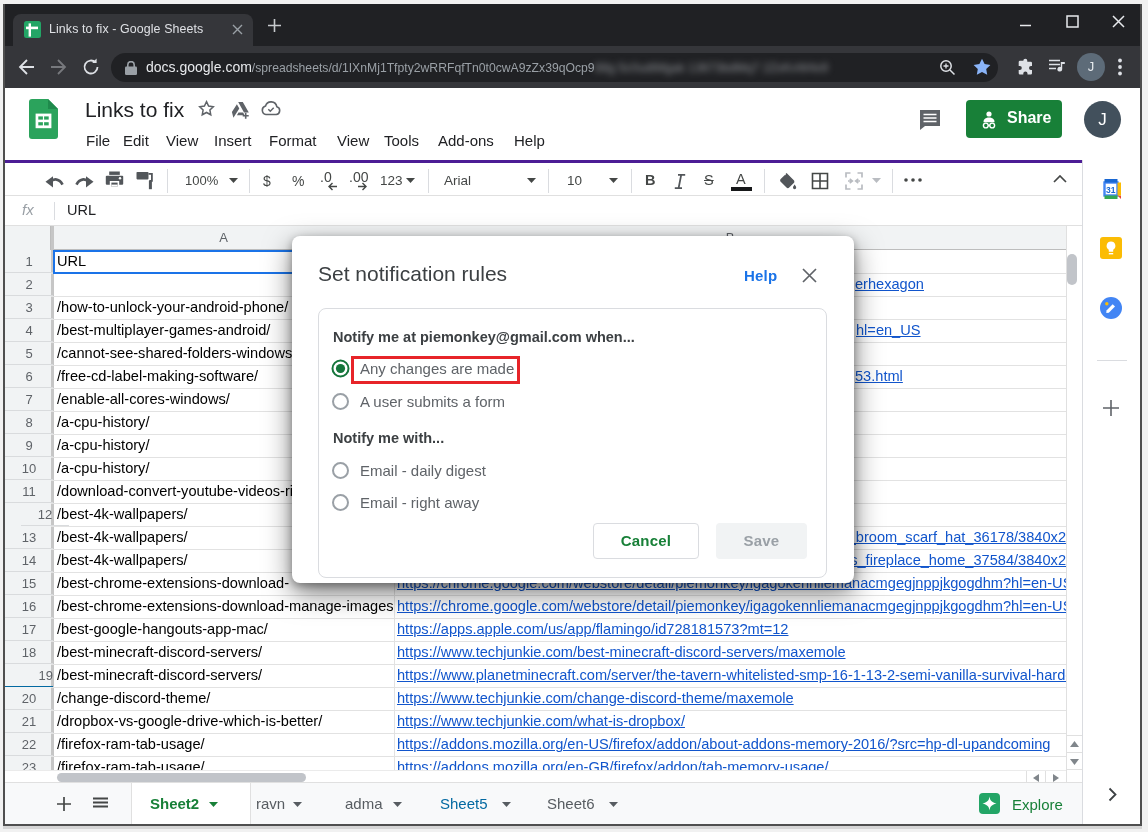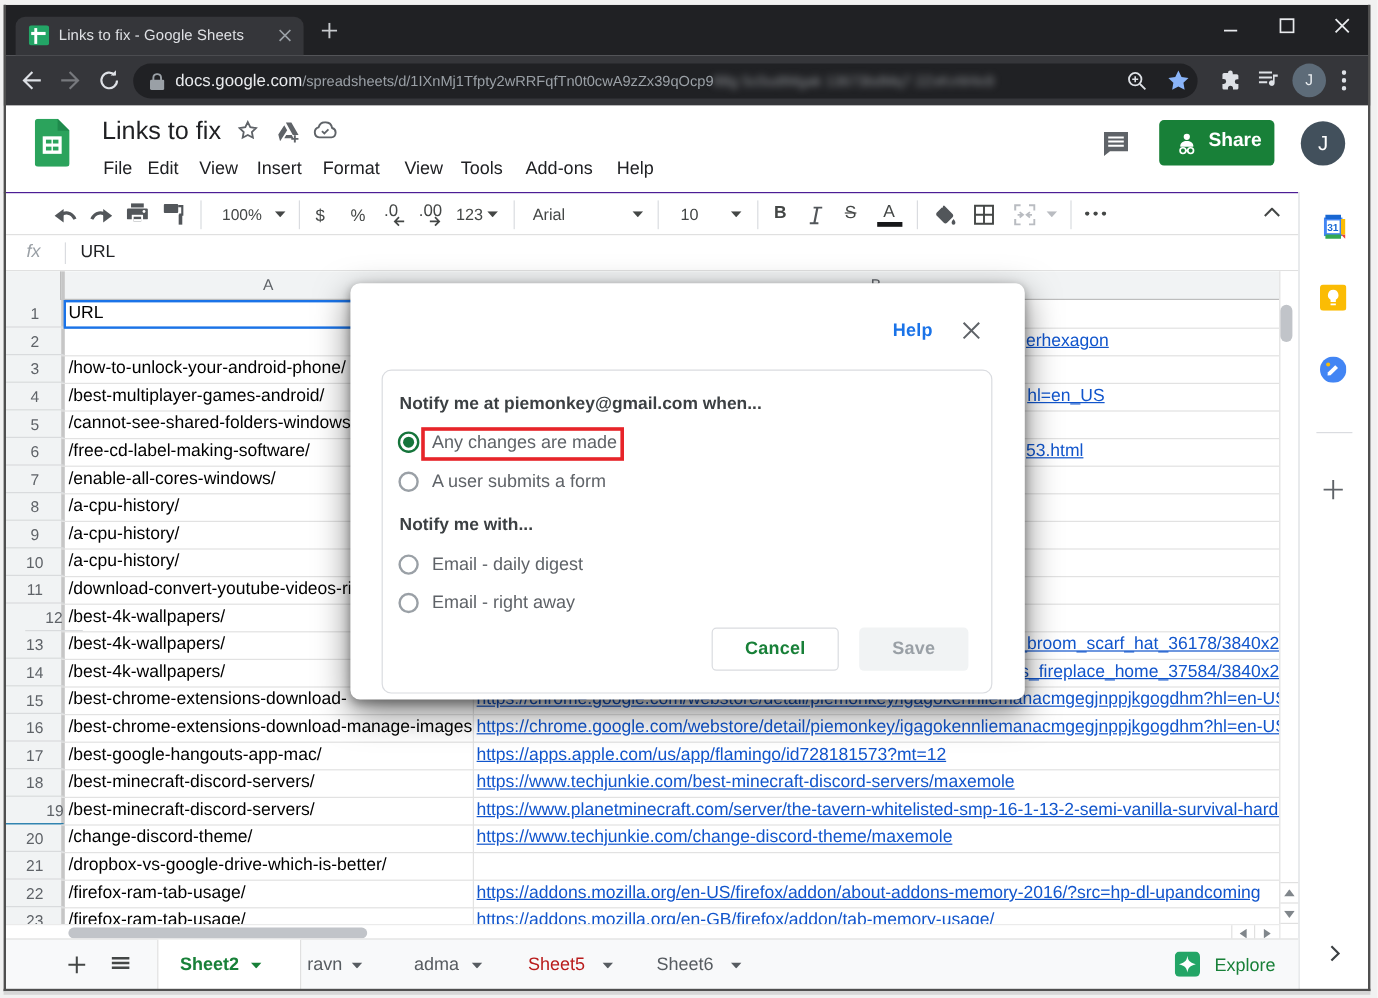--- a/index.html
+++ b/index.html
@@ -8,21 +8,21 @@
   .abs { position:absolute; }
   #win { position:absolute; left:3px; top:4px; width:1139px; height:822px; background:#fff; overflow:hidden; }
   
   #titlebar { position:absolute; left:0; top:0; width:100%; height:42px; background:#202124; }
   #tab { position:absolute; left:10px; top:10px; width:240px; height:32px; background:#35363a; border-radius:8px 8px 0 0; }
   #toolbar { position:absolute; left:0; top:42px; width:100%; height:42px; background:#35363a; }
   #urlbar { position:absolute; left:108px; top:7px; width:887px; height:29px; background:#202124; border-radius:15px; }
   
   #sheethead { position:absolute; left:0; top:84px; width:100%; height:72px; background:#fff; }
   
-  #tbar { position:absolute; left:0; top:156px; width:1079px; height:36px; background:#fff; border-top:1px solid #4c1d95; border-bottom:1px solid #e0e0e0; }
+  #tbar { position:absolute; left:0; top:156px; width:1079px; height:36px; background:#fff; border-top:3px solid #4c1d95; border-bottom:1px solid #e0e0e0; }
   #fxbar { position:absolute; left:0; top:193px; width:1079px; height:29px; background:#fff; border-bottom:1px solid #e0e0e0; }
   
   #grid { position:absolute; left:0; top:222px; width:1063px; height:544px; background:#fff; overflow:hidden; }
   .rowline { position:absolute; left:48px; right:0; height:1px; background:#e2e2e2; }
   .cellA { position:absolute; left:54px; font-size:14.6px; color:#000; white-space:nowrap; }
   .cellB { position:absolute; left:394px; font-size:14.6px; white-space:nowrap; overflow:hidden; width:680px; }
   .cellB span, .tailB { color:#1155cc; text-decoration:underline; }
   .tailB { position:absolute; font-size:14.6px; white-space:nowrap; }
   
   #vscroll { position:absolute; left:1063px; top:222px; width:16px; bottom:0; background:#fff; border-left:1px solid #e0e0e0; }
@@ -316,20 +316,21 @@
     <div class="abs" style="left:2px;top:438px;width:48px;height:23px;border-bottom:1px solid #0369a1;font-size:13px;color:#5f6368;text-align:right;line-height:23px">19</div>
     <div class="cellA" style="top:438px;height:23px;line-height:23px;width:337px;overflow:hidden">/best-minecraft-discord-servers/</div>
     <div class="cellB" style="top:438px;height:23px;line-height:23px"><span>https://www.planetminecraft.com/server/the-tavern-whitelisted-smp-16-1-13-2-semi-vanilla-survival-hardcore/</span></div>
     <div class="rowline" style="top:461px"></div>
     <div class="abs" style="left:2px;top:461px;width:48px;height:23px;border-bottom:1px solid #d9dbdd;font-size:13px;color:#5f6368;text-align:center;line-height:23px">20</div>
     <div class="cellA" style="top:461px;height:23px;line-height:23px;width:337px;overflow:hidden">/change-discord-theme/</div>
     <div class="cellB" style="top:461px;height:23px;line-height:23px"><span>https://www.techjunkie.com/change-discord-theme/maxemole</span></div>
     <div class="rowline" style="top:484px"></div>
     <div class="abs" style="left:2px;top:484px;width:48px;height:23px;border-bottom:1px solid #d9dbdd;font-size:13px;color:#5f6368;text-align:center;line-height:23px">21</div>
     <div class="cellA" style="top:484px;height:23px;line-height:23px;width:337px;overflow:hidden">/dropbox-vs-google-drive-which-is-better/</div>
+    <div class="cellB" style="top:484px;height:23px;line-height:23px"><span>https://www.techjunkie.com/what-is-dropbox/</span></div>
     <div class="rowline" style="top:507px"></div>
     <div class="abs" style="left:2px;top:507px;width:48px;height:23px;border-bottom:1px solid #d9dbdd;font-size:13px;color:#5f6368;text-align:center;line-height:23px">22</div>
     <div class="cellA" style="top:507px;height:23px;line-height:23px;width:337px;overflow:hidden">/firefox-ram-tab-usage/</div>
     <div class="cellB" style="top:507px;height:23px;line-height:23px"><span>https://addons.mozilla.org/en-US/firefox/addon/about-addons-memory-2016/?src=hp-dl-upandcoming</span></div>
     <div class="rowline" style="top:530px"></div>
     <div class="abs" style="left:2px;top:530px;width:48px;height:23px;border-bottom:1px solid #d9dbdd;font-size:13px;color:#5f6368;text-align:center;line-height:23px">23</div>
     <div class="cellA" style="top:530px;height:23px;line-height:23px;width:337px;overflow:hidden">/firefox-ram-tab-usage/</div>
     <div class="cellB" style="top:530px;height:23px;line-height:23px"><span>https://addons.mozilla.org/en-GB/firefox/addon/tab-memory-usage/</span></div>
     <div class="abs" style="left:50px;top:24px;width:342px;height:24px;border:2px solid #1a73e8"></div>
   </div>
@@ -404,35 +405,36 @@
         </svg>
     </div>
     <span class="abs" style="left:253px;top:12px;font-size:15px;color:#575c61">ravn</span>
     <svg class="abs" style="left:290px;top:19px" width="9" height="5" viewBox="0 0 9 5">
         <path d="M0 0l4.5 5L9 0z" fill="#575c61"></path>
       </svg>
     <span class="abs" style="left:342px;top:12px;font-size:15px;color:#575c61">adma</span>
     <svg class="abs" style="left:390px;top:19px" width="9" height="5" viewBox="0 0 9 5">
         <path d="M0 0l4.5 5L9 0z" fill="#575c61"></path>
       </svg>
-    <span class="abs" style="left:437px;top:12px;font-size:15px;color:#b91c1c">Sheet5</span>
+    <span class="abs" style="left:437px;top:12px;font-size:15px;color:#0369a1">Sheet5</span>
     <svg class="abs" style="left:499px;top:19px" width="9" height="5" viewBox="0 0 9 5">
         <path d="M0 0l4.5 5L9 0z" fill="#575c61"></path>
       </svg>
     <span class="abs" style="left:544px;top:12px;font-size:15px;color:#575c61">Sheet6</span>
     <svg class="abs" style="left:606px;top:19px" width="9" height="5" viewBox="0 0 9 5">
         <path d="M0 0l4.5 5L9 0z" fill="#575c61"></path>
       </svg>
     <svg class="abs" style="left:976px;top:10px" width="21" height="21" viewBox="0 0 21 21">
         <rect width="21" height="21" rx="4" fill="#23a566"></rect>
         <path d="M10.5 3.5c.6 3.8 1.4 5.4 7 7-5.6 1.6-6.4 3.2-7 7-.6-3.8-1.4-5.4-7-7 5.6-1.6 6.4-3.2 7-7z" fill="#fff"></path>
       </svg>
     <span class="abs" style="left:1009px;top:13px;font-size:15px;color:#188038">Explore</span>
   </div>
   <div id="dlg">
+    <span class="abs" style="left:26px;top:26px;font-size:21px;color:#3c4043">Set notification rules</span>
     <span class="abs" style="left:452px;top:31px;font-size:15px;color:#1a73e8;font-weight:bold;letter-spacing:.2px">Help</span>
     <svg class="abs" style="left:510px;top:32px" width="15" height="15" viewBox="0 0 15 15">
         <path d="M1 1l13 13M14 1L1 14" stroke="#5f6368" stroke-width="1.7"></path>
       </svg>
     <div class="abs" style="left:26px;top:72px;width:509px;height:270px;border:1px solid #dadce0;border-radius:8px"></div>
     <span class="dbold" style="left:41px;top:93px">Notify me at piemonkey@gmail.com when...</span>
     <svg class="abs" style="left:39px;top:123px" width="19" height="19" viewBox="0 0 19 19">
         <circle cx="9.5" cy="9.5" r="8" fill="none" stroke="#15753b" stroke-width="2"></circle>
         <circle cx="9.5" cy="9.5" r="4.6" fill="#15753b"></circle>
       </svg>

